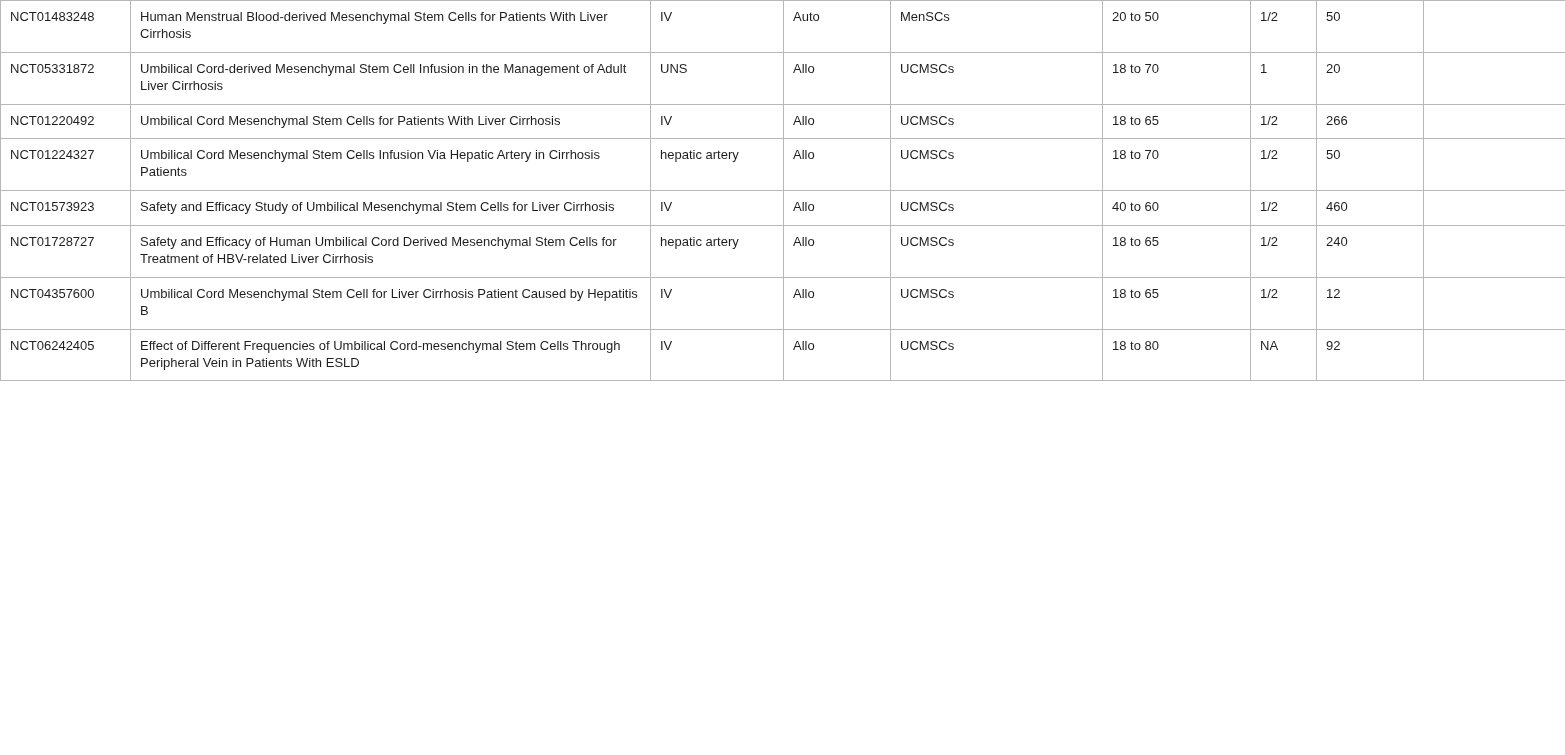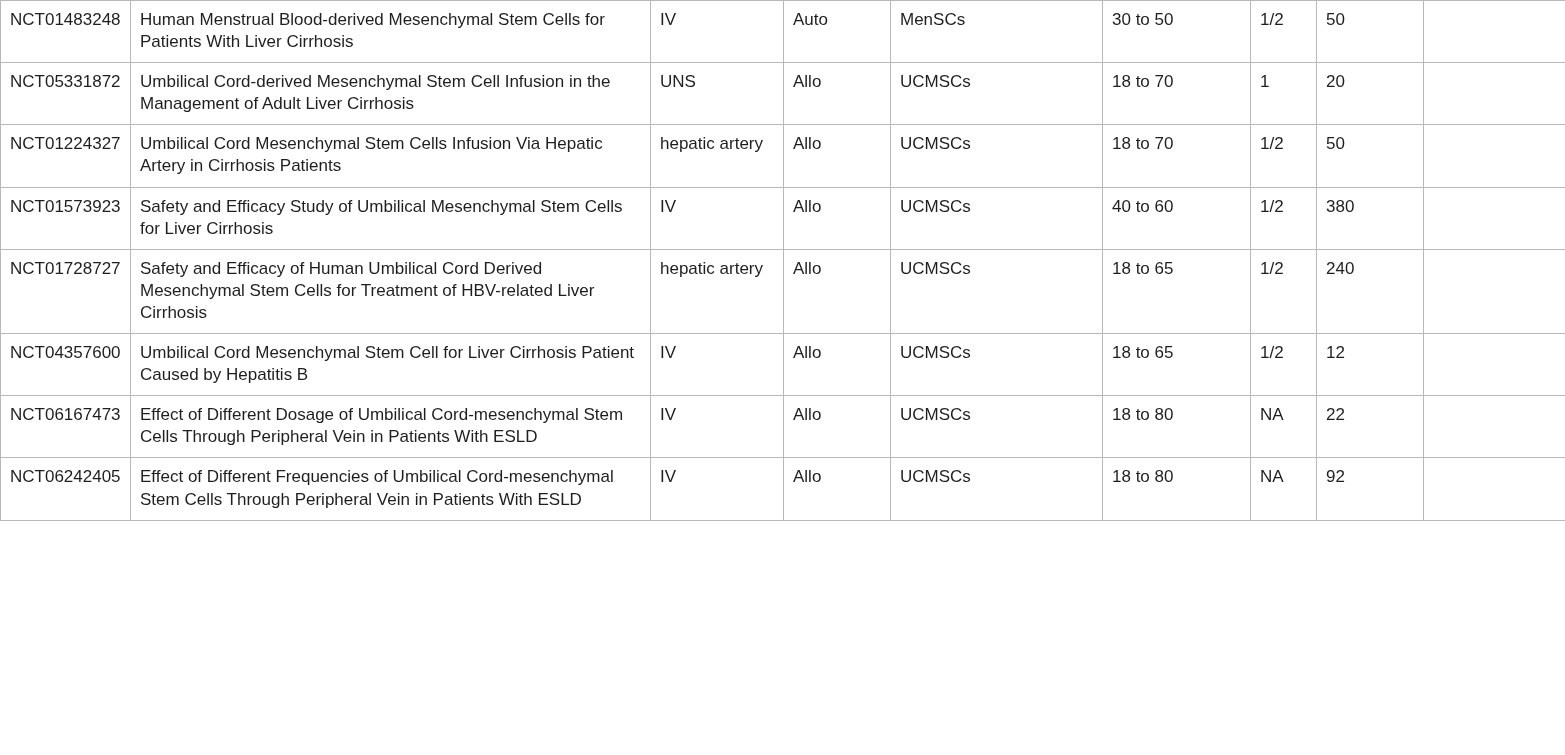--- a/index.html
+++ b/index.html
@@ -11,21 +11,21 @@
     width: 1565px;
     height: 755px;
     font-family: "Liberation Sans", sans-serif;
     color: #1a1a1a;
     overflow: hidden;
   }
   .trials-table {
     border-collapse: collapse;
     table-layout: fixed;
     width: 1565px;
-    font-size: 17px;
+    font-size: 13px;
     line-height: 1.3;
   }
   .trials-table td {
     border: 1px solid #b8b8b8;
     padding: 8px 9px 9px 9px;
     vertical-align: top;
     text-align: left;
     word-wrap: break-word;
     overflow-wrap: break-word;
     color: #1f1f1f;
@@ -59,39 +59,50 @@
     <col class="c-last">
   </colgroup>
   <tbody>
 
     <tr>
       <td class="nct">NCT01483248</td>
       <td>Human Menstrual Blood-derived Mesenchymal Stem Cells for Patients With Liver Cirrhosis</td>
       <td>IV</td>
       <td>Auto</td>
       <td>MenSCs</td>
-      <td>30 to 50</td>
+      <td>20 to 50</td>
       <td>1/2</td>
       <td>50</td>
       <td></td>
     </tr>
 
 
     <tr>
       <td class="nct">NCT05331872</td>
       <td>Umbilical Cord-derived Mesenchymal Stem Cell Infusion in the Management of Adult Liver Cirrhosis</td>
       <td>UNS</td>
       <td>Allo</td>
       <td>UCMSCs</td>
       <td>18 to 70</td>
       <td>1</td>
       <td>20</td>
       <td></td>
     </tr>
 
+    <tr>
+      <td class="nct">NCT01220492</td>
+      <td>Umbilical Cord Mesenchymal Stem Cells for Patients With Liver Cirrhosis</td>
+      <td>IV</td>
+      <td>Allo</td>
+      <td>UCMSCs</td>
+      <td>18 to 65</td>
+      <td>1/2</td>
+      <td>266</td>
+      <td></td>
+    </tr>
 
     <tr>
       <td class="nct">NCT01224327</td>
       <td>Umbilical Cord Mesenchymal Stem Cells Infusion Via Hepatic Artery in Cirrhosis Patients</td>
       <td>hepatic artery</td>
       <td>Allo</td>
       <td>UCMSCs</td>
       <td>18 to 70</td>
       <td>1/2</td>
       <td>50</td>
@@ -100,21 +111,21 @@
 
 
     <tr>
       <td class="nct">NCT01573923</td>
       <td>Safety and Efficacy Study of Umbilical Mesenchymal Stem Cells for Liver Cirrhosis</td>
       <td>IV</td>
       <td>Allo</td>
       <td>UCMSCs</td>
       <td>40 to 60</td>
       <td>1/2</td>
-      <td>380</td>
+      <td>460</td>
       <td></td>
     </tr>
 
 
     <tr>
       <td class="nct">NCT01728727</td>
       <td>Safety and Efficacy of Human Umbilical Cord Derived Mesenchymal Stem Cells for Treatment of HBV-related Liver Cirrhosis</td>
       <td>hepatic artery</td>
       <td>Allo</td>
       <td>UCMSCs</td>
@@ -130,31 +141,20 @@
       <td>IV</td>
       <td>Allo</td>
       <td>UCMSCs</td>
       <td>18 to 65</td>
       <td>1/2</td>
       <td>12</td>
       <td></td>
     </tr>
 
 
-    <tr>
-      <td class="nct">NCT06167473</td>
-      <td>Effect of Different Dosage of Umbilical Cord-mesenchymal Stem Cells Through Peripheral Vein in Patients With ESLD</td>
-      <td>IV</td>
-      <td>Allo</td>
-      <td>UCMSCs</td>
-      <td>18 to 80</td>
-      <td>NA</td>
-      <td>22</td>
-      <td></td>
-    </tr>
 
     <tr>
       <td class="nct">NCT06242405</td>
       <td>Effect of Different Frequencies of Umbilical Cord-mesenchymal Stem Cells Through Peripheral Vein in Patients With ESLD</td>
       <td>IV</td>
       <td>Allo</td>
       <td>UCMSCs</td>
       <td>18 to 80</td>
       <td>NA</td>
       <td>92</td>

